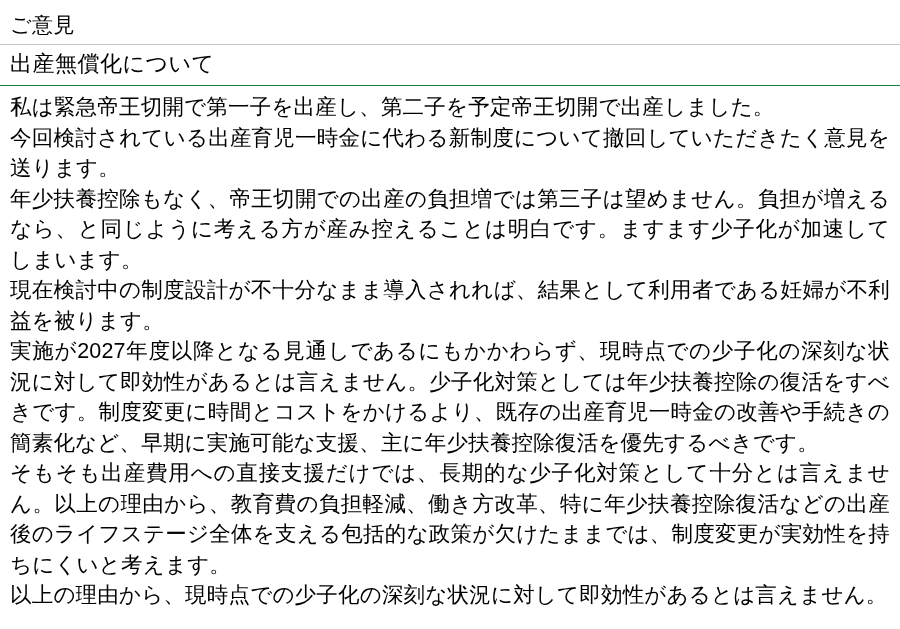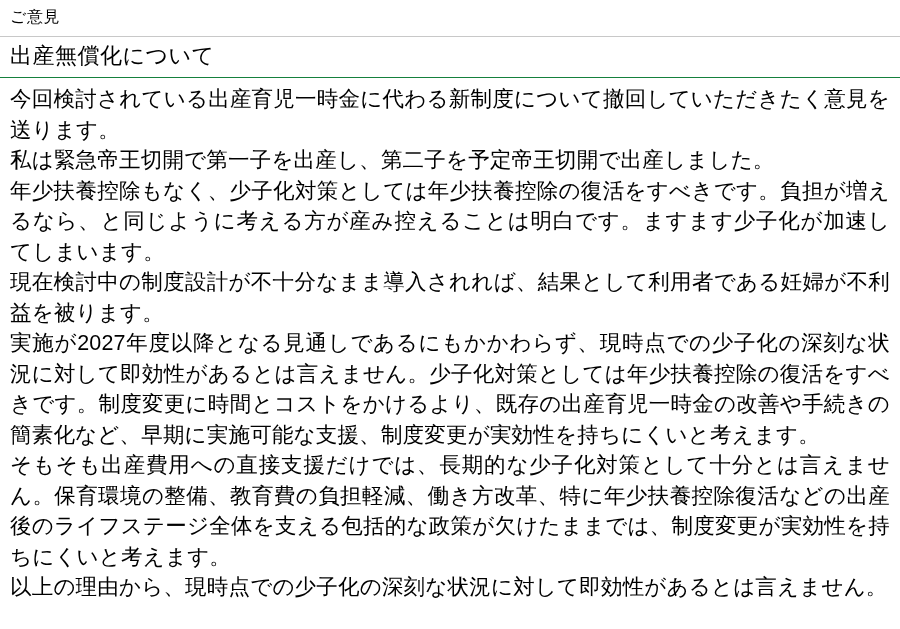--- a/index.html
+++ b/index.html
@@ -15,25 +15,26 @@
     overflow: hidden;
   }
   .page {
     width: 900px;
     height: 629px;
     box-sizing: border-box;
     display: flex;
     flex-direction: column;
   }
   .section-header {
-    font-size: 16px;
+    font-size: 21px;
     line-height: 30px;
     padding: 2px 10px 4px 10px;
     border-bottom: 1px solid #c8c8c8;
     letter-spacing: 0.5px;
+    margin-top: 8px;
   }
   .subject-header {
     font-size: 22px;
     line-height: 30px;
     padding: 4px 10px 6px 10px;
     border-bottom: 1px solid #15803d;
     letter-spacing: 0.5px;
   }
   .body-area {
     padding: 6px 10px 0 10px;
@@ -51,22 +52,22 @@
 </head>
 <body>
 
 <div class="page">
 
   <div class="section-header">ご意見</div>
 
   <div class="subject-header">出産無償化について</div>
 
   <div class="body-area">
+    <p class="para">私は緊急帝王切開で第一子を出産し、第二子を予定帝王切開で出産しました。</p>
     <p class="para">今回検討されている出産育児一時金に代わる新制度について撤回していただきたく意見を送ります。</p>
-    <p class="para">私は緊急帝王切開で第一子を出産し、第二子を予定帝王切開で出産しました。</p>
-    <p class="para">年少扶養控除もなく、少子化対策としては年少扶養控除の復活をすべきです。負担が増えるなら、と同じように考える方が産み控えることは明白です。ますます少子化が加速してしまいます。</p>
+    <p class="para">年少扶養控除もなく、帝王切開での出産の負担増では第三子は望めません。負担が増えるなら、と同じように考える方が産み控えることは明白です。ますます少子化が加速してしまいます。</p>
     <p class="para">現在検討中の制度設計が不十分なまま導入されれば、結果として利用者である妊婦が不利益を被ります。</p>
-    <p class="para">実施が2027年度以降となる見通しであるにもかかわらず、現時点での少子化の深刻な状況に対して即効性があるとは言えません。少子化対策としては年少扶養控除の復活をすべきです。制度変更に時間とコストをかけるより、既存の出産育児一時金の改善や手続きの簡素化など、早期に実施可能な支援、制度変更が実効性を持ちにくいと考えます。</p>
-    <p class="para">そもそも出産費用への直接支援だけでは、長期的な少子化対策として十分とは言えません。保育環境の整備、教育費の負担軽減、働き方改革、特に年少扶養控除復活などの出産後のライフステージ全体を支える包括的な政策が欠けたままでは、制度変更が実効性を持ちにくいと考えます。</p>
+    <p class="para">実施が2027年度以降となる見通しであるにもかかわらず、現時点での少子化の深刻な状況に対して即効性があるとは言えません。少子化対策としては年少扶養控除の復活をすべきです。制度変更に時間とコストをかけるより、既存の出産育児一時金の改善や手続きの簡素化など、早期に実施可能な支援、主に年少扶養控除復活を優先するべきです。</p>
+    <p class="para">そもそも出産費用への直接支援だけでは、長期的な少子化対策として十分とは言えません。以上の理由から、教育費の負担軽減、働き方改革、特に年少扶養控除復活などの出産後のライフステージ全体を支える包括的な政策が欠けたままでは、制度変更が実効性を持ちにくいと考えます。</p>
     <p class="para">以上の理由から、現時点での少子化の深刻な状況に対して即効性があるとは言えません。</p>
   </div>
 
 </div>
 
 </body></html>

